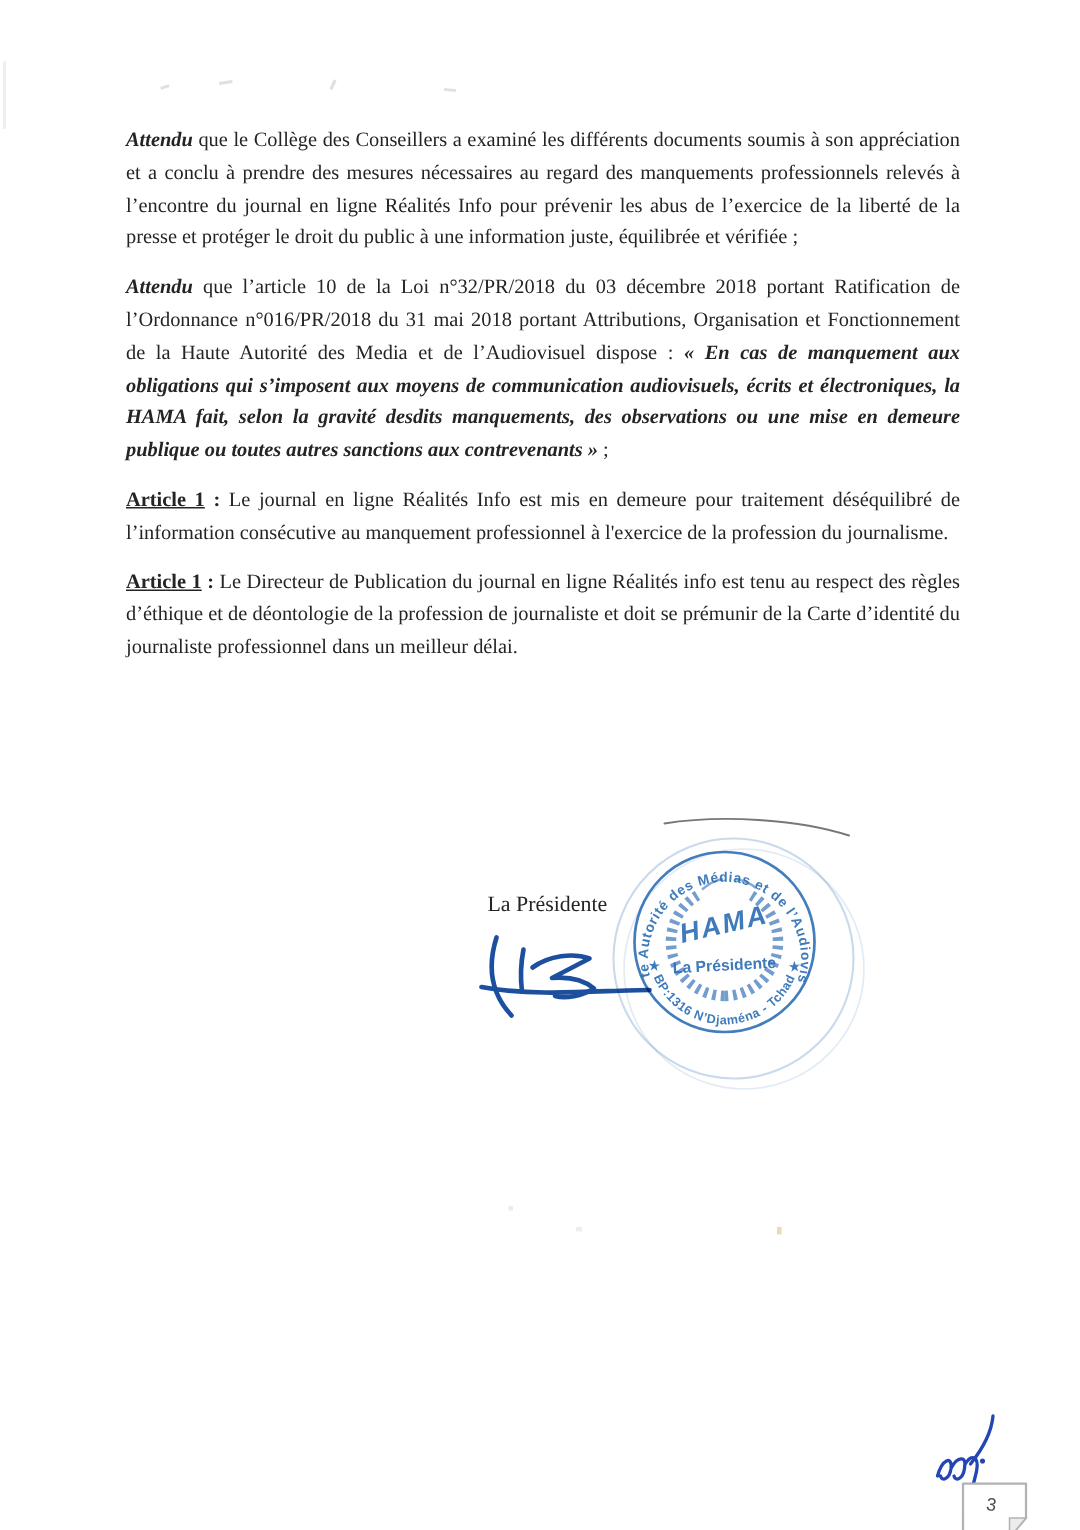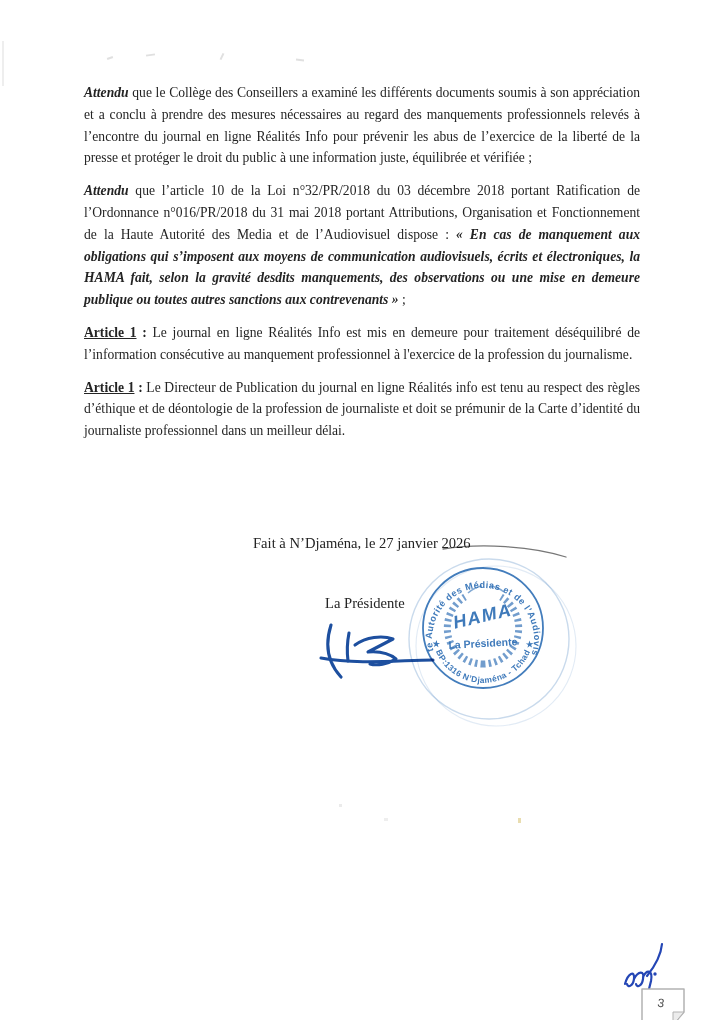--- a/index.html
+++ b/index.html
@@ -69,21 +69,20 @@
     <div>
         <p class="para"><span class="bi">Attendu</span><span> que le Collège des Conseillers a examiné les différents documents soumis à son appréciation et a conclu à prendre des mesures nécessaires au regard des manquements professionnels relevés à l’encontre du journal en ligne Réalités Info pour prévenir les abus de l’exercice de la liberté de la presse et protéger le droit du public à une information juste, équilibrée et vérifiée ;</span></p>
         <p class="para"><span class="bi">Attendu</span><span> que l’article 10 de la Loi n°32/PR/2018 du 03 décembre 2018 portant Ratification de l’Ordonnance n°016/PR/2018 du 31 mai 2018 portant Attributions, Organisation et Fonctionnement de la Haute Autorité des Media et de l’Audiovisuel dispose : </span><span class="bi">« En cas de manquement aux obligations qui s’imposent aux moyens de communication audiovisuels, écrits et électroniques, la HAMA fait, selon la gravité desdits manquements, des observations ou une mise en demeure publique ou toutes autres sanctions aux contrevenants »</span><span> ;</span></p>
       </div>
     <div>
         <p class="para"><span class="art-label">Article 1</span><span class="art-sep"> : </span><span>Le journal en ligne Réalités Info est mis en demeure pour traitement déséquilibré de l’information consécutive au manquement professionnel à l'exercice de la profession du journalisme.</span></p>
         <p class="para"><span class="art-label">Article 1</span><span class="art-sep"> : </span><span>Le Directeur de Publication du journal en ligne Réalités info est tenu au respect des règles d’éthique et de déontologie de la profession de journaliste et doit se prémunir de la Carte d’identité du journaliste professionnel dans un meilleur délai.</span></p>
       </div>
   </div>
 
-  <div class="dateline">Fait à N’Djaména, le 27 janvier 2026</div>
 
   <svg class="abs blend" style="left:440px;top:524px;" width="130" height="26" viewBox="0 0 130 26">
     <path d="M 3,9 C 40,3 92,6 126,17" fill="none" stroke="#4a4a4a" stroke-width="1.3" stroke-linecap="round" opacity=".75"></path>
   </svg>
 
   <div class="president-label">La Présidente</div>
 
   <svg class="abs blend" style="left:398px;top:530px;" width="190" height="200" viewBox="0 0 190 200">
     <defs>
       <path id="stArcTop" d="M 36,107 A 51,51 0 1 1 134,107" fill="none"></path>

